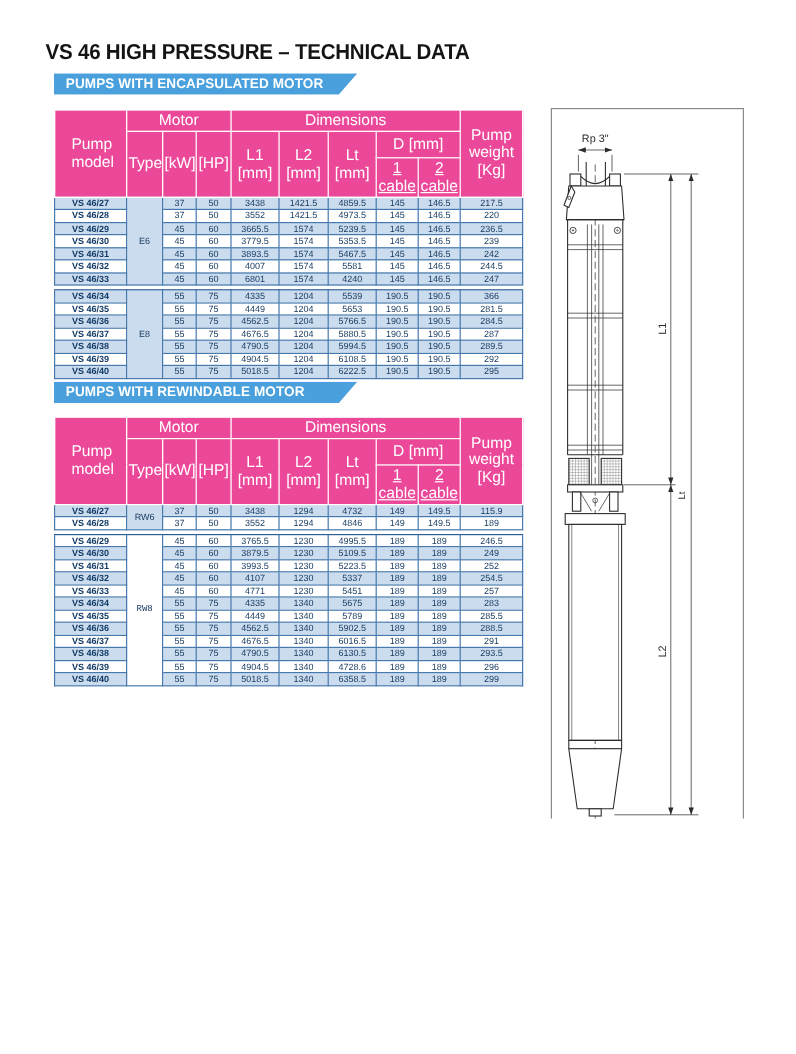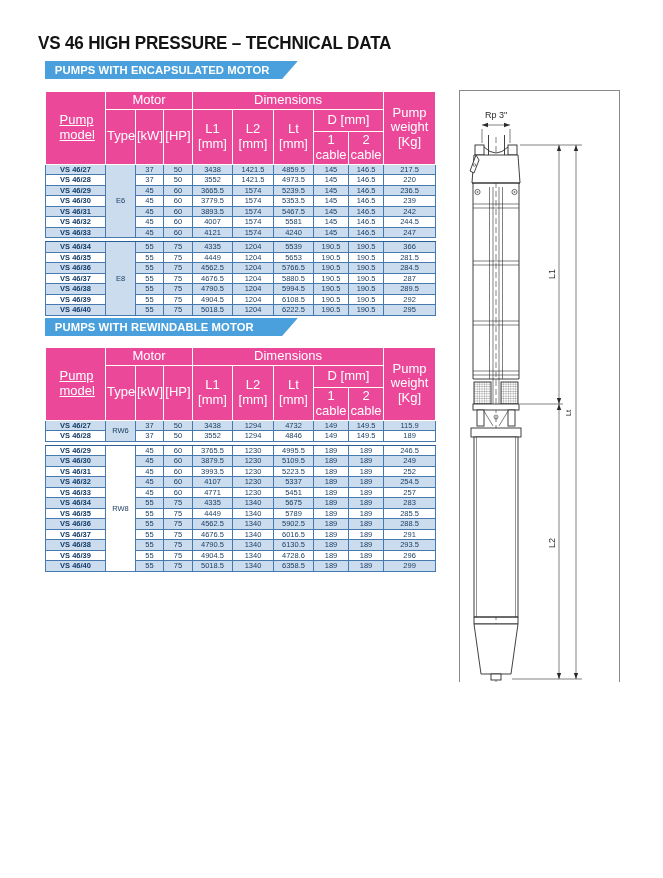--- a/index.html
+++ b/index.html
@@ -21,29 +21,29 @@
 
   table.data-table { position:absolute; left:45px; width:390px; border-collapse:collapse;
     table-layout:fixed; font-size:7.5px; color:#16395f; }
   #table-1 { top:91px; }
   #table-2 { top:347px; }
 
   .data-table th { background:#ec4899; color:#ffffff; font-weight:400; font-size:13px;
     border:1px solid #ffffff; vertical-align:middle; line-height:1.15; padding:1px; }
   .data-table thead tr.h1 th { height:14px; }
   .data-table thead tr.h2 th { height:22px; }
-  .data-table thead tr.h3 th { height:14px; }
-  .th-model-inner { width:32px; margin:0 auto;text-decoration:underline; }
+  .data-table thead tr.h3 th { height:14px;text-decoration:underline; }
+  .th-model-inner { width:32px; margin:0 auto; }
 
   .data-table td { border:1px solid #4679ad; text-align:center; vertical-align:middle;
     height:10.5px; padding:0 1px; background:#ffffff; line-height:1; }
   .data-table tr.alt td { background:#cbdcee; }
   .data-table td.model { font-weight:700; color:#123a66; }
   .data-table td.type { background:#cbdcee; }
-  .data-table td.type.plain { background:#ffffff; }
+  .data-table td.type.plain { background:#ffffff;font-family:Liberation Mono, monospace; }
   .data-table tr.gap td { height:4px; padding:0;
     background:#ffffff; border-left:1px solid #ffffff; border-right:1px solid #ffffff;
     border-top:1px solid #2a5f96; border-bottom:1px solid #2a5f96; }
 
   #drawing-box { position:absolute; left:459px; top:90px; width:161px; height:699px;
     border:1px solid #8a8a8a; background:#ffffff; }
   #drawing-box svg { display:block; }
   svg text { font-family:"Liberation Sans", sans-serif; fill:#2b2b2b; }
 </style>
 </head>
@@ -168,21 +168,21 @@
           <td>1574</td>
           <td>5581</td>
           <td>145</td>
           <td>146.5</td>
           <td>244.5</td>
         </tr>
         <tr class="alt">
           <td class="model">VS 46/33</td>
           <td>45</td>
           <td>60</td>
-          <td>4121</td>
+          <td>6801</td>
           <td>1574</td>
           <td>4240</td>
           <td>145</td>
           <td>146.5</td>
           <td>247</td>
         </tr>
         <tr class="gap">
           <td colspan="10"></td>
         </tr>
         <tr class="alt">

